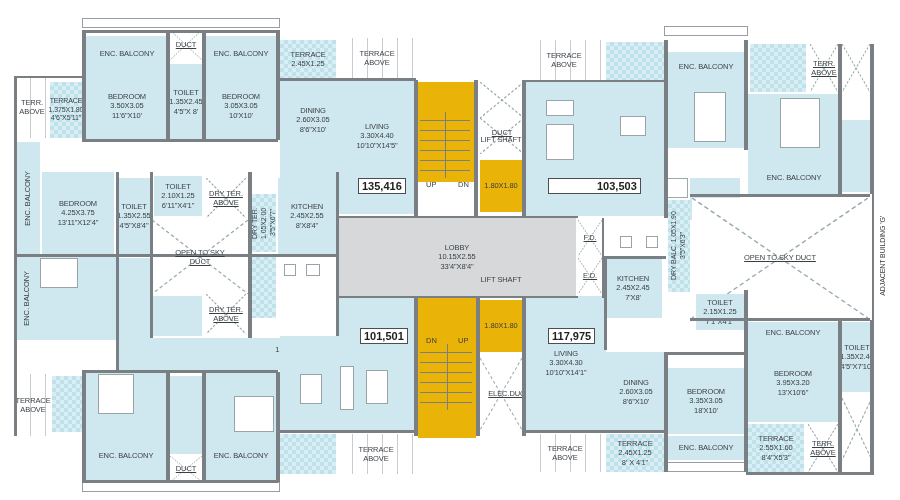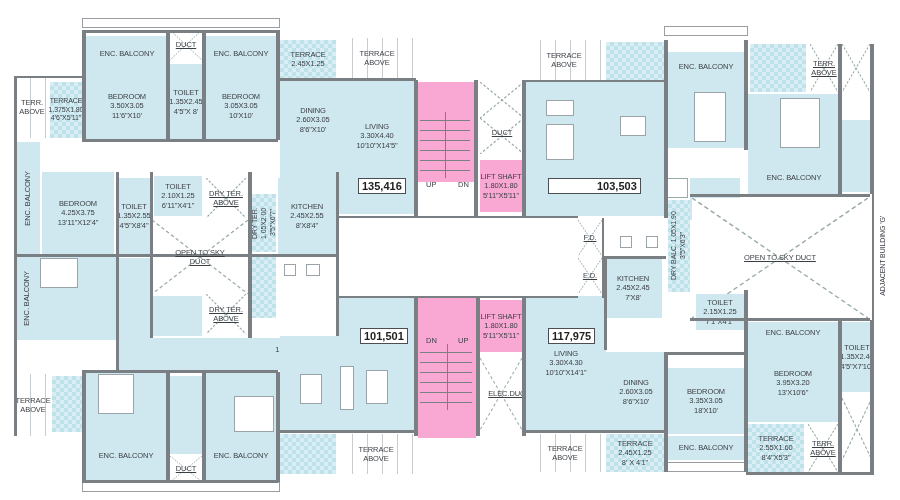--- a/index.html
+++ b/index.html
@@ -6,21 +6,21 @@
     body { width: 900px; height: 500px; background: #ffffff; position: relative; overflow: hidden; font-family: "Liberation Sans", sans-serif; }
     #plan { position: absolute; left: 0; top: 0; width: 900px; height: 500px; }
     .room { position: absolute; background: #cfe7ee; display: flex; flex-direction: column; align-items: center; justify-content: center; text-align: center; color: #3a3f44; font-size: 7.5px; line-height: 1.25; letter-spacing: -0.1px; }
     .wall { position: absolute; background: #7a7f83; }
     .terrace { background-color: #d9eef4; background-image: linear-gradient(45deg, #bfe1ea 25%, transparent 25%, transparent 75%, #bfe1ea 75%), linear-gradient(45deg, #bfe1ea 25%, transparent 25%, transparent 75%, #bfe1ea 75%); background-size: 8px 8px; background-position: 0 0, 4px 4px; }
     .above { background: #ffffff; background-image: repeating-linear-gradient(90deg, transparent 0 14px, #c8cccf 14px 15px); }
     .duct { background: #ffffff; overflow: hidden; }
     .duct svg { position: absolute; left: 0; top: 0; width: 100%; height: 100%; }
     .duct span { position: relative; z-index: 1; background: transparent; text-decoration: underline; }
     .lobby { background: #d6d8d9; }
-    .stair { background: #f9a8d4; }
+    .stair { background: #eab308; gap: 37px; }
     .unit-badge { position: absolute; background: #ffffff; border: 1px solid #4a4e52; font-size: 11px; font-weight: bold; color: #222; padding: 1px 3px; font-family: "Liberation Sans", sans-serif; }
     .vtext { writing-mode: vertical-rl; transform: rotate(180deg); }
     .passage { position: absolute; font-size: 7.5px; color: #3a3f44; }
     .outline { position: absolute; border: 1px solid #9a9ea2; background: transparent; }
     .furn { position: absolute; border: 1px solid #9aa3a8; background: #ffffff; }
     .stepline { position: absolute; background: #7a7f83; height: 1px; }
   </style>
 </head>
 <body>
 
@@ -216,20 +216,25 @@
         <line x1="10" y1="5" x2="0" y2="10" stroke="#9aa" stroke-width="0.2" stroke-dasharray="0.5 0.4"></line>
       </svg>
     <span style="margin-top:30px;">DUCT</span>
   </div>
   <div class="room stair" style="left:480px;top:160px;width:42px;height:52px;">
     <span>LIFT SHAFT</span>
     <span>1.80X1.80</span>
     <span>5'11"X5'11"</span>
   </div>
 
+  <div class="room lobby" style="left:338px;top:218px;width:238px;height:78px;">
+    <span>LOBBY</span>
+    <span>10.15X2.55</span>
+    <span>33'4"X8'4"</span>
+  </div>
 
   <div class="room stair" style="left:418px;top:298px;width:58px;height:140px;"></div>
   <span class="passage" style="left:426px;top:336px;">DN</span>
   <span class="passage" style="left:458px;top:336px;">UP</span>
   <div class="stepline" style="left:420px;top:352px;width:52px;"></div>
   <div class="stepline" style="left:420px;top:362px;width:52px;"></div>
   <div class="stepline" style="left:420px;top:372px;width:52px;"></div>
   <div class="stepline" style="left:420px;top:382px;width:52px;"></div>
   <div class="stepline" style="left:420px;top:392px;width:52px;"></div>
   <div class="stepline" style="left:420px;top:402px;width:52px;"></div>

